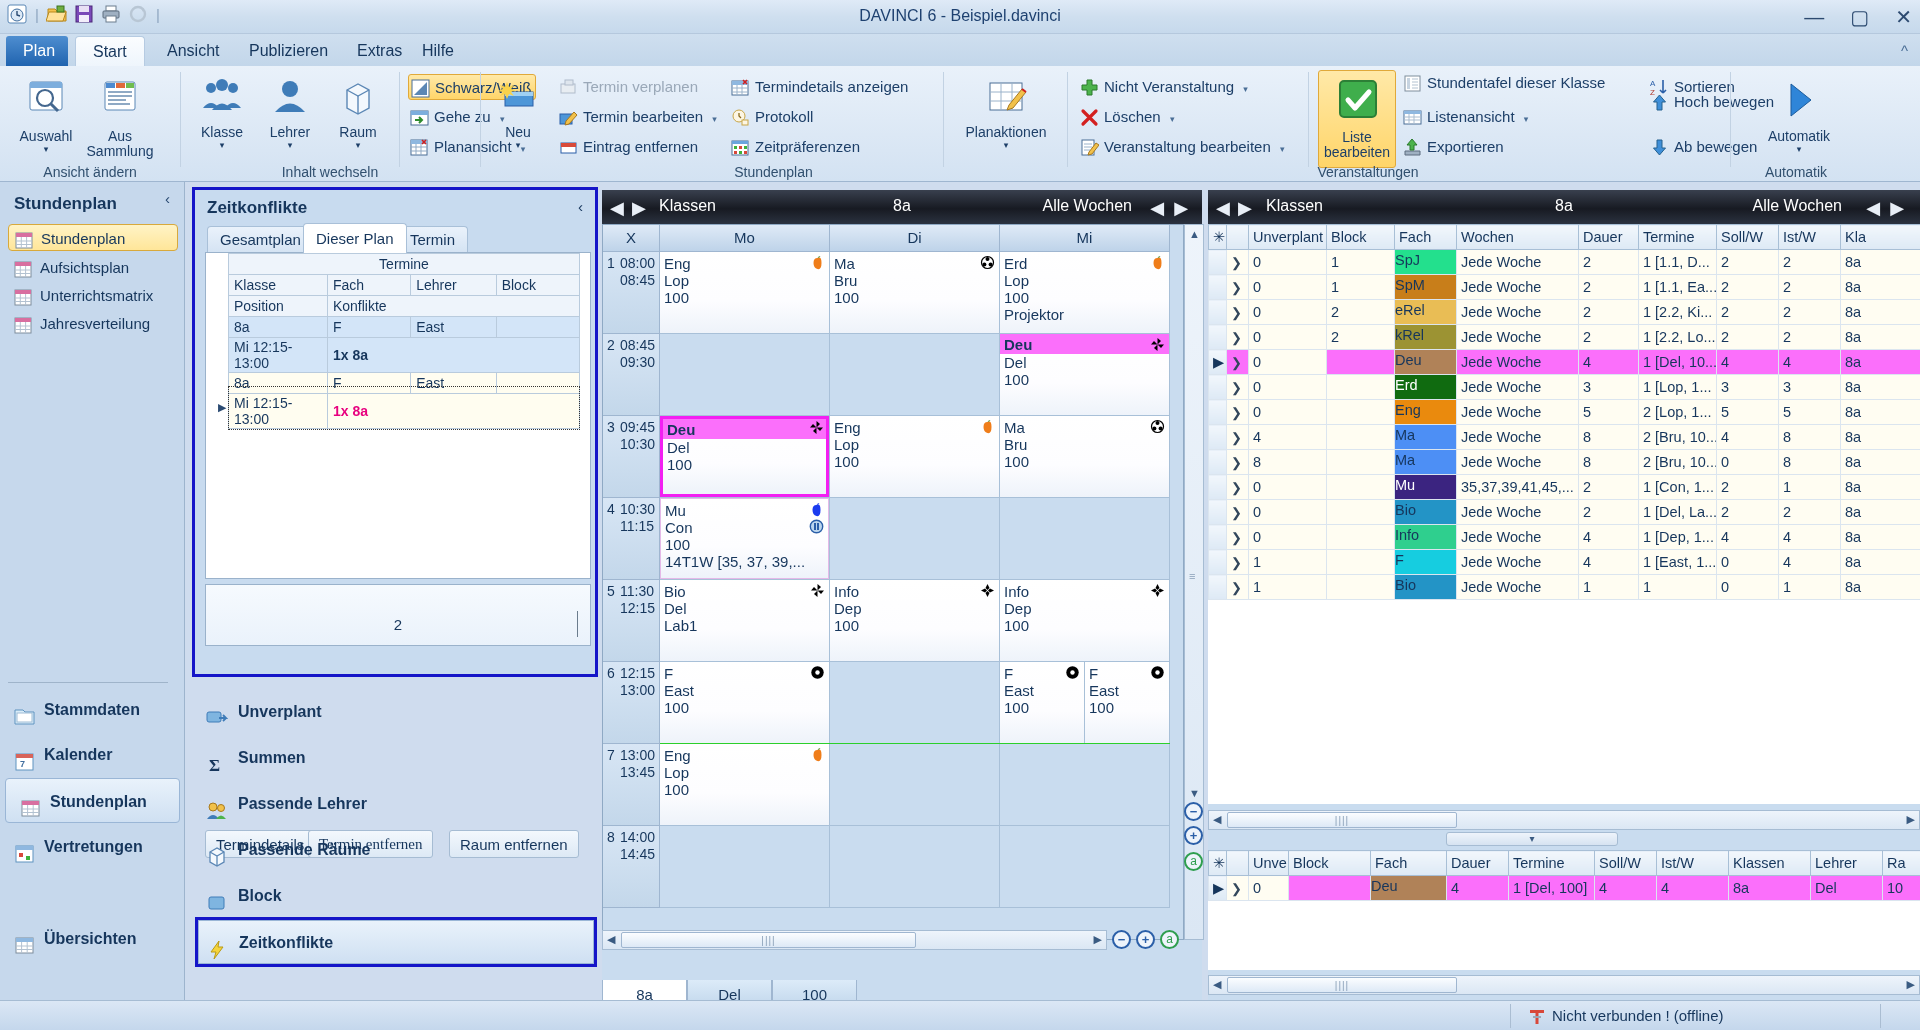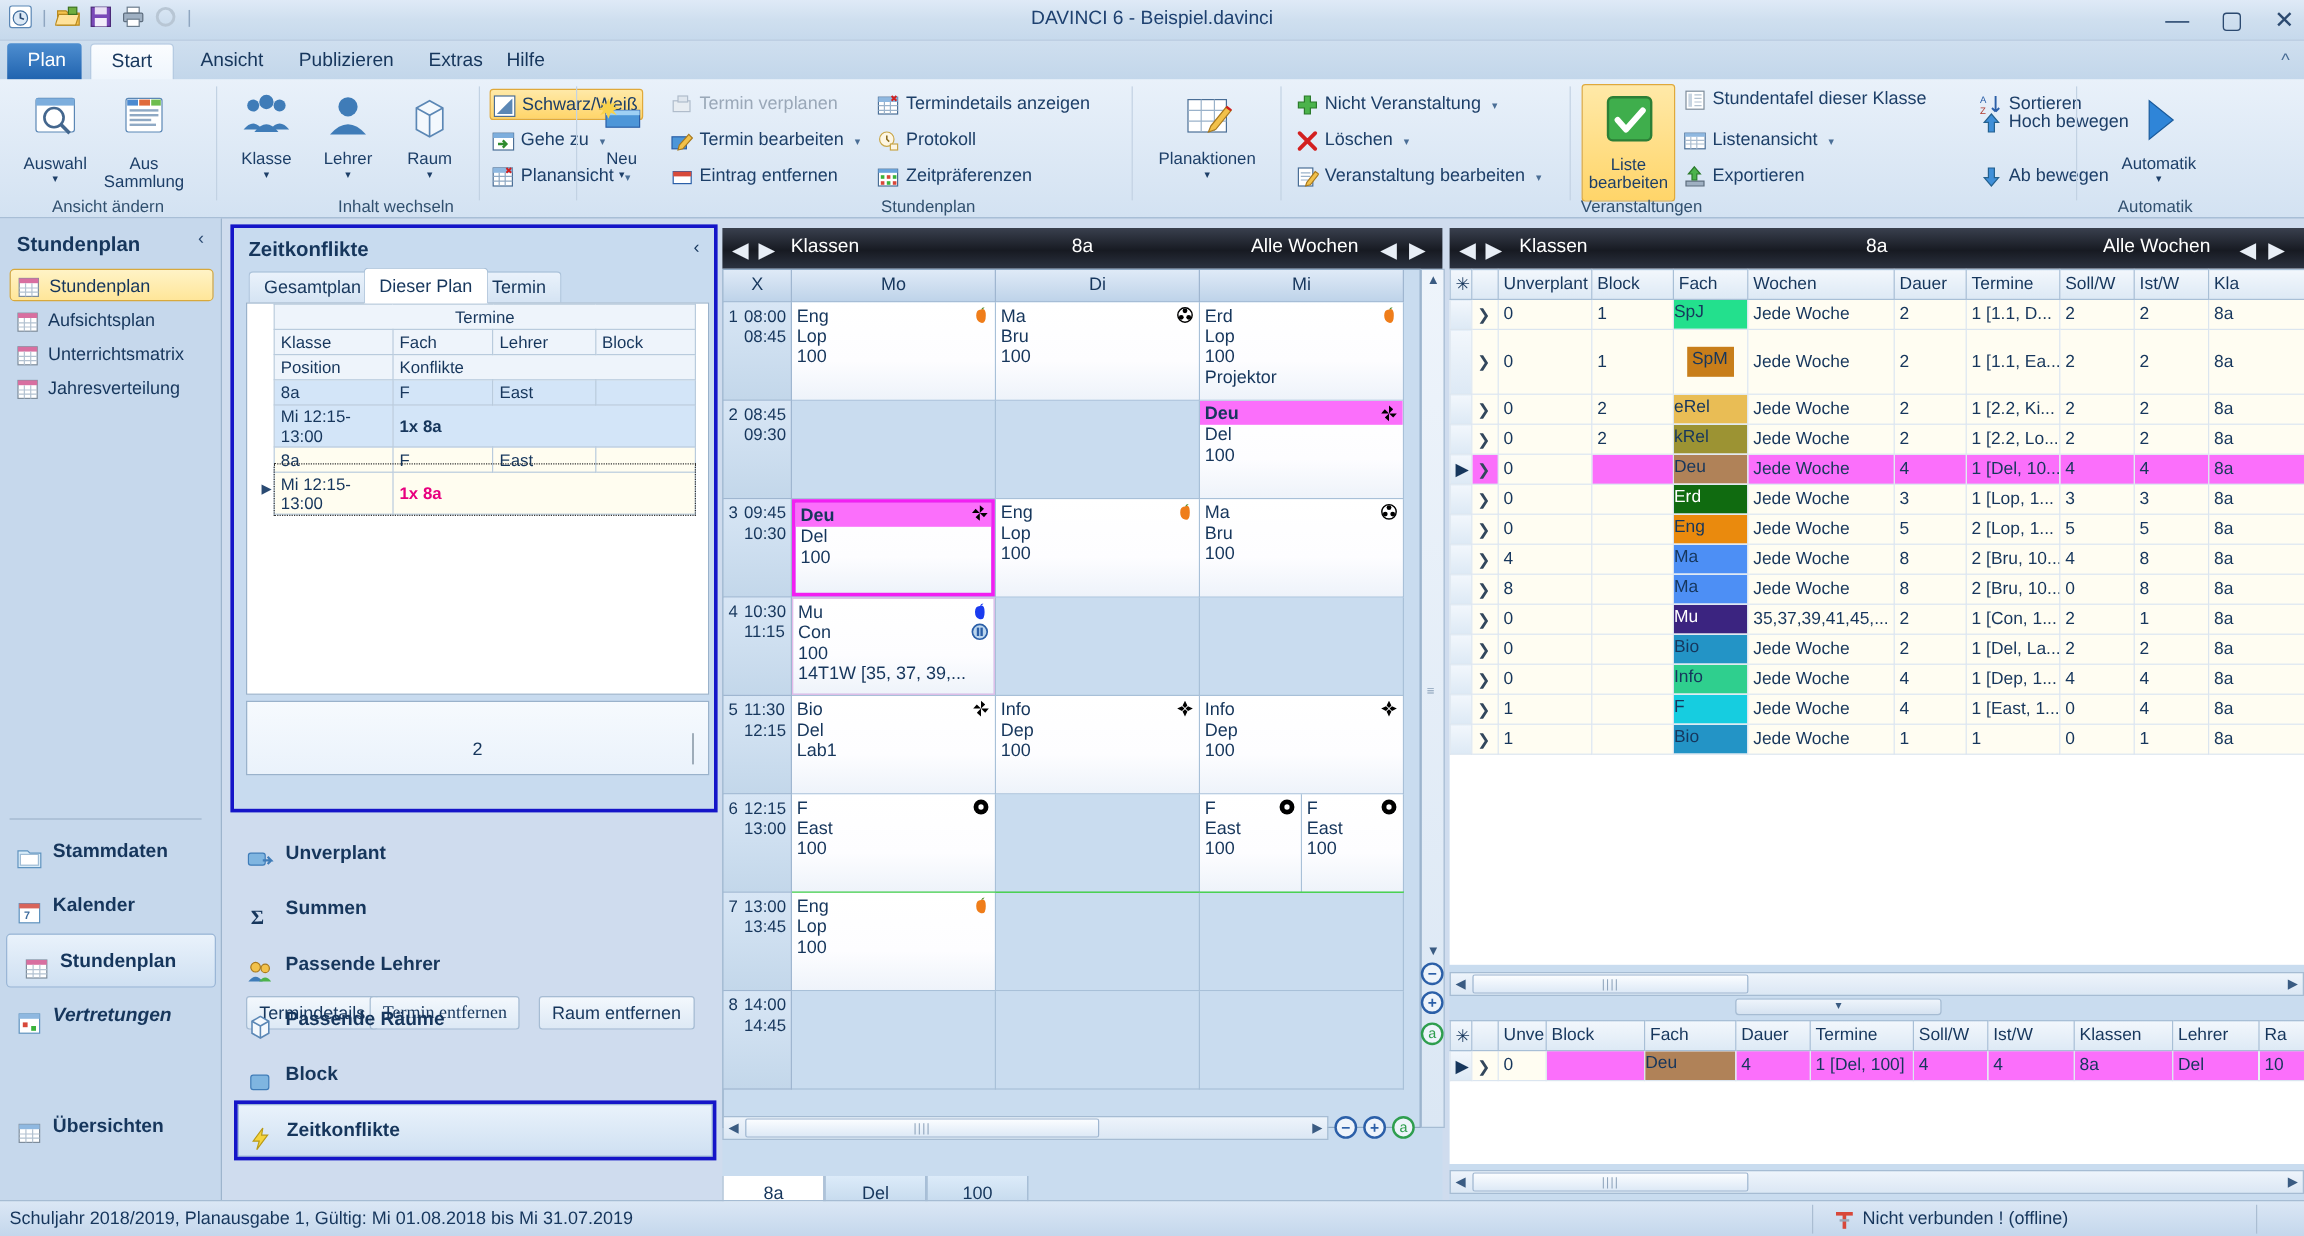--- a/index.html
+++ b/index.html
@@ -693,21 +693,21 @@
   <div class="navbot sel" style="top:596px;">
     <span class="bic"><svg width="21" height="21" viewBox="0 0 21 21">
           <rect x="2" y="3" width="17" height="15" fill="#fff" stroke="#7e8d9c"></rect>
           <rect x="2" y="3" width="17" height="4" fill="#d86fa0"></rect>
           <g stroke="#b3c2d1">
             <path d="M2 11 h17 M2 14.5 h17 M7.6 7 v11 M13.2 7 v11"></path>
           </g>
         </svg></span>
     <span>Stundenplan</span>
   </div>
-  <div class="navbot" style="top:642px;font-style:italic;">
+  <div class="navbot" style="top:642px;">
     <span class="bic"><svg width="21" height="21" viewBox="0 0 21 21">
           <rect x="2" y="3" width="17" height="16" fill="#fff" stroke="#5f93bf"></rect>
           <rect x="2" y="3" width="17" height="4" fill="#8fb8e0"></rect>
           <rect x="5" y="10" width="4" height="4" fill="#d8483a"></rect>
           <rect x="12" y="13" width="4" height="4" fill="#3bb33b"></rect>
         </svg></span>
     <span>Vertretungen</span>
   </div>
   <div class="navbot" style="top:734px;">
     <span class="bic"><svg width="21" height="21" viewBox="0 0 21 21">
@@ -1184,21 +1184,21 @@
         <td>1 [1.1, D...</td>
         <td>2</td>
         <td>2</td>
         <td>8a</td>
       </tr>
       <tr>
         <td class="star"></td>
         <td class="exp">❯</td>
         <td>0</td>
         <td>1</td>
-        <td style="padding:15px;">
+        <td style="padding:0;">
               <span class="subjcell" style="background:#c87e1a">SpM</span>
             </td>
         <td>Jede Woche</td>
         <td>2</td>
         <td>1 [1.1, Ea...</td>
         <td>2</td>
         <td>2</td>
         <td>8a</td>
       </tr>
       <tr>
@@ -1445,21 +1445,20 @@
   </div>
 
   <div class="hscroll" id="rt-hscroll2">
     <span class="a" style="left:4px;">◀</span>
     <div class="thumb" style="width:230px;">||||</div>
     <span class="a" style="right:4px;">▶</span>
   </div>
 </div>
 
 <div id="statusbar">
-  <div id="status-left">Schuljahr 2018/2019, Planausgabe 1, Gültig: Mi 01.08.2018 bis Mi 31.07.2019</div>
   <div class="sbsep" style="left:1510px;"></div>
   <div id="status-right">
     <span class="ic">
       <svg width="18" height="18" viewBox="0 0 18 18">
           <rect x="2" y="2" width="14" height="3" fill="#d8483a"></rect>
           <rect x="7.5" y="4" width="3" height="12" fill="#d8483a"></rect>
           <rect x="5" y="8" width="8" height="2" fill="#9aa8b8"></rect>
         </svg>
     </span>
     <span>Nicht verbunden ! (offline)</span>

